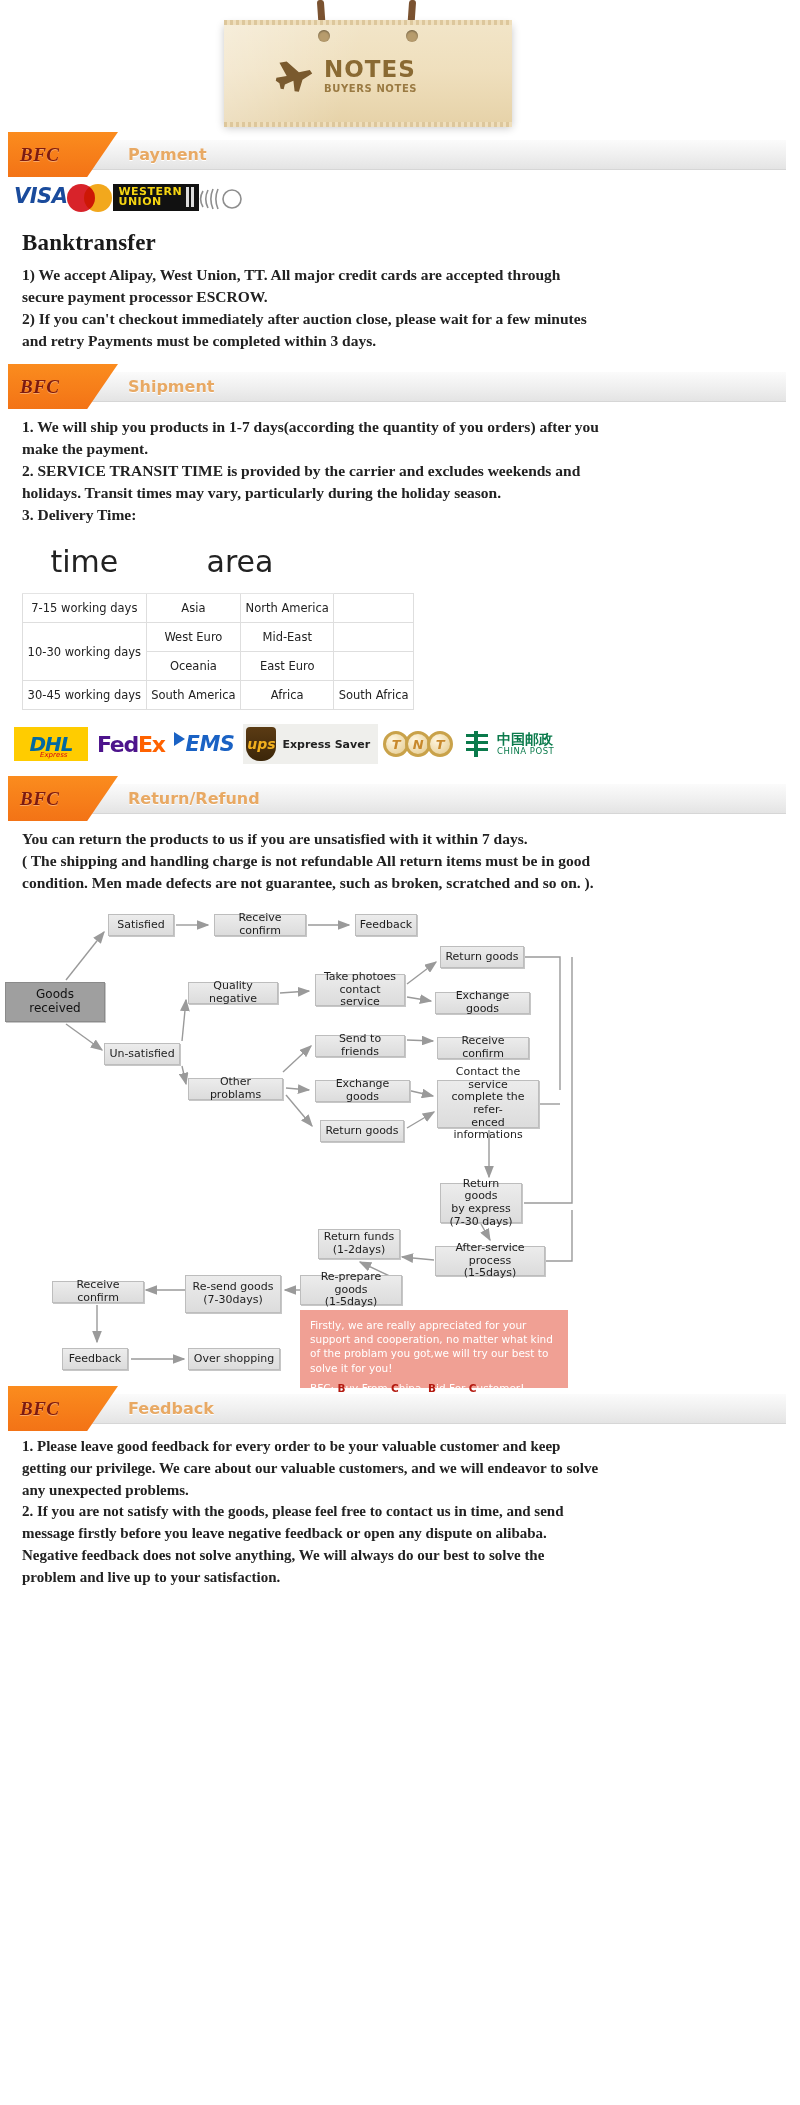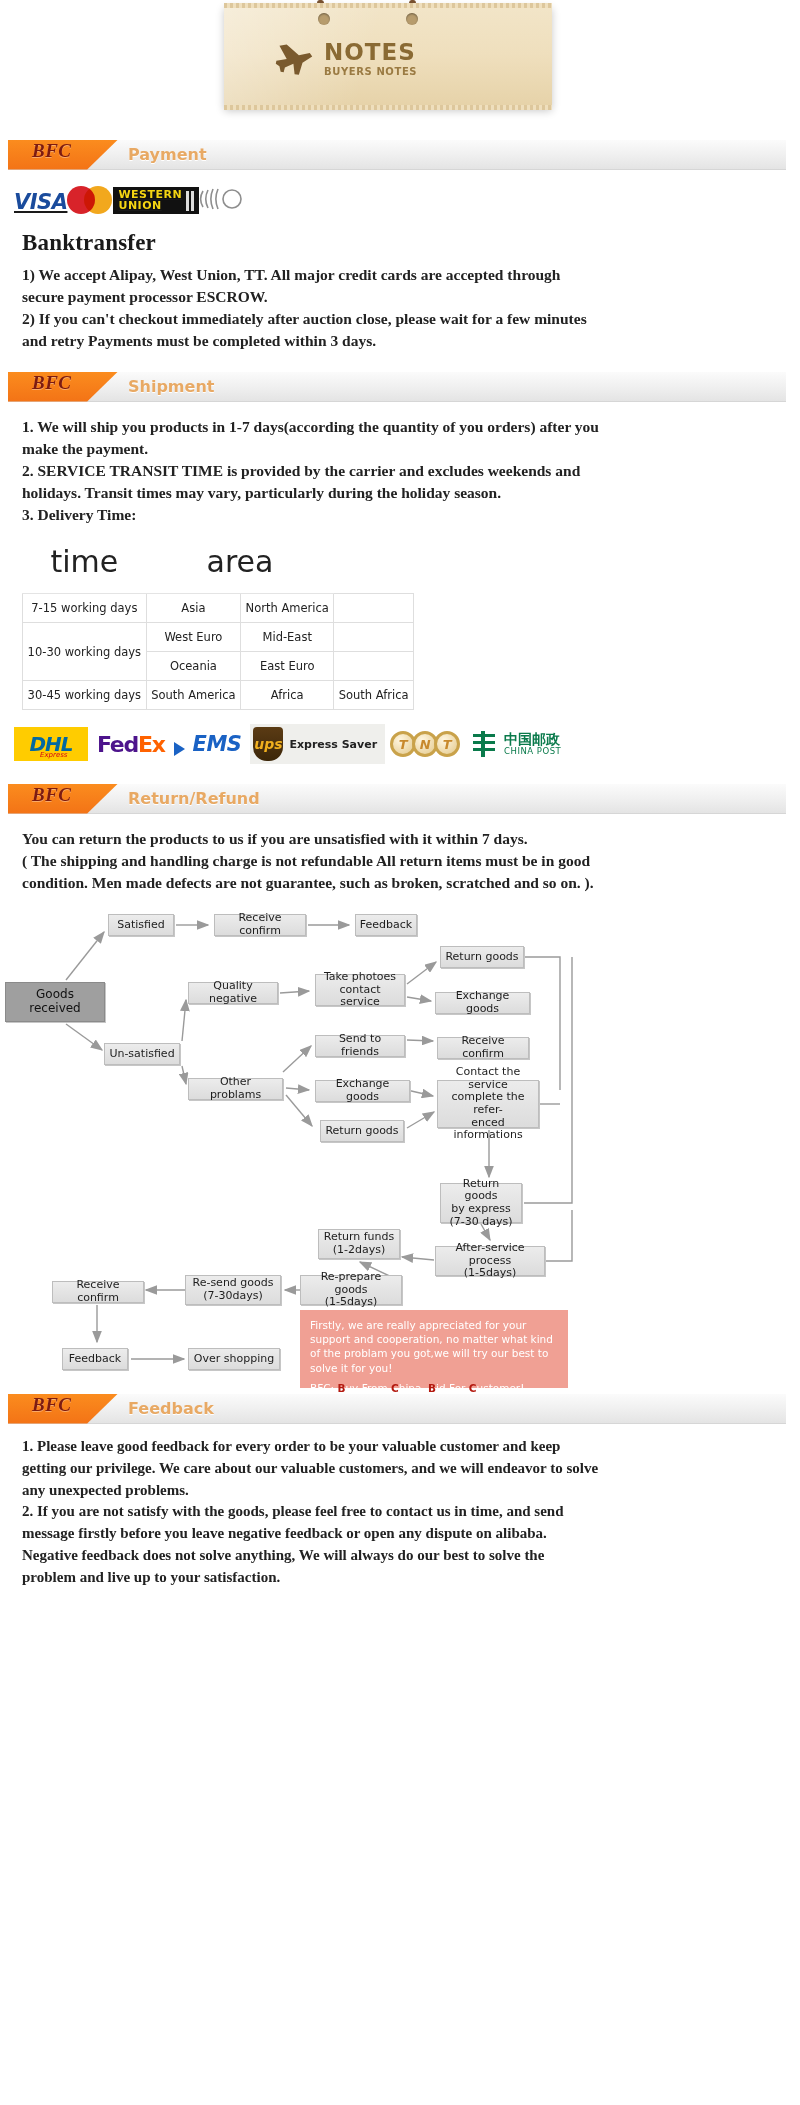--- a/index.html
+++ b/index.html
@@ -14,21 +14,21 @@
   }
   .page { width:800px; height:2105px; position:relative; }
 
   
   .notes-wrap { height:140px; position:relative; }
   .tag-strings { position:absolute; left:296px; top:0; width:140px; height:34px; }
   .string { position:absolute; top:0; width:7px; height:34px; background:#7a5230; border-radius:3px; }
   .string.l { left:22px; transform:rotate(-4deg); }
   .string.r { left:112px; transform:rotate(4deg); }
   .tag-card {
-    position:absolute; left:224px; top:5px; width:328px; height:103px;
+    position:absolute; left:224px; top:22px; width:288px; height:103px;
     background:
       linear-gradient(105deg, rgba(255,255,255,.35) 0%, rgba(255,255,255,0) 45%),
       linear-gradient(180deg,#f2e5c8 0%, #efdfbd 48%, #e6d2a8 100%);
     box-shadow:0 3px 9px rgba(0,0,0,.22);
     border-radius:2px;
   }
   .tag-card:before, .tag-card:after{
     content:""; position:absolute; left:0; right:0; height:5px;
     background:repeating-linear-gradient(90deg,#ddc79c 0 3px, #efdfbd 3px 6px);
   }
@@ -43,43 +43,43 @@
   .notes-sub { font-family:"DejaVu Sans", sans-serif; font-weight:bold; font-size:10px; letter-spacing:.6px; color:#9a7a42; margin-top:3px; }
 
   
   .bfc-bar {
     position:relative; height:30px; margin:0 14px 0 8px;
     background:linear-gradient(180deg,#fbfbfb 0%, #efefef 55%, #e4e4e4 100%);
     border-bottom:1px solid #d6d6d6;
     display:flex; align-items:center;
   }
   .bfc-tab {
-    position:relative; width:110px; height:30px;
+    position:relative; width:110px; height:45px;
     background:linear-gradient(180deg,#fb8c1e 0%, #f37316 100%);
-    display:flex; align-items:flex-start; padding-left:24px;
+    display:flex; align-items:center; padding-left:12px;
     clip-path:polygon(0 0, 100% 0, 72% 100%, 0 100%);
   }
   .bfc-tab span {
     font-family:"Liberation Serif", serif; font-style:italic; font-weight:bold;
     font-size:19px; color:#7d1b10; letter-spacing:.5px;
     text-shadow:0 1px 0 rgba(255,255,255,.35);
   }
   .bfc-title {
     margin-left:10px;
     font-family:"DejaVu Sans", sans-serif; font-weight:bold; font-size:16px;
     color:#e8a964; text-shadow:0 1px 0 #fff;
   }
 
   
   .sec { padding:0 22px; }
   .para { font-size:15.5px; line-height:1.42; font-weight:bold; color:#222; }
   h2.bank { font-size:23px; margin:12px 0 8px 0; font-weight:bold; letter-spacing:.2px; }
 
   
-  .pay-logos { display:flex; align-items:flex-end; padding:14px 22px 4px 14px;text-decoration:underline; }
+  .pay-logos { display:flex; align-items:flex-start; padding:14px 22px 4px 14px; }
   .visa { font-family:"DejaVu Sans", sans-serif; font-style:italic; font-weight:bold; font-size:21px; color:#1a4b9c; letter-spacing:-.5px; }
   .mc { position:relative; width:46px; height:28px; }
   .mc i { position:absolute; top:0; width:28px; height:28px; border-radius:50%; display:block; }
   .mc i.a { left:0; background:#d8232a; }
   .mc i.b { left:17px; background:#f2a81d; mix-blend-mode:multiply; }
   .wu { background:#111; padding:3px 5px; display:flex; align-items:center; gap:4px; }
   .wu-txt { line-height:.95; }
   .wu-txt b { display:block; font-family:"DejaVu Sans", sans-serif; font-size:11px; font-weight:bold; color:#f5d512; letter-spacing:.5px; }
   .wu-bars { display:flex; gap:2px; }
   .wu-bars i { display:block; width:3px; height:20px; background:#ddd; }
@@ -93,21 +93,21 @@
   .dtable td.blank { border:1px solid #dedede; }
 
   
   .carriers { display:flex; align-items:center; gap:9px; padding:14px 0 6px 14px; }
   .lg { display:flex; align-items:center; justify-content:center; }
   .dhl { width:74px; height:34px; background:#fc0; position:relative; display:flex; align-items:center; justify-content:center; }
   .dhl b { font-family:"DejaVu Sans", sans-serif; font-style:italic; font-weight:bold; font-size:20px; color:#0369a1; letter-spacing:-1px; }
   .dhl s { position:absolute; bottom:2px; left:26px; font-size:7px; color:#d40511; text-decoration:none; font-style:italic; font-family:"DejaVu Sans",sans-serif;}
   .fedex { font-family:"DejaVu Sans", sans-serif; font-weight:bold; font-size:22px; letter-spacing:-1.3px; }
   .fedex .a { color:#4d148c; } .fedex .b { color:#ff6200; }
-  .ems { display:flex; align-items:flex-end; gap:8px; }
+  .ems { display:flex; align-items:flex-start; gap:1px; }
   .ems .tri { width:0;height:0;border-left:11px solid #1a62c4;border-top:7px solid transparent;border-bottom:7px solid transparent; }
   .ems b { font-family:"DejaVu Sans", sans-serif; font-style:italic; font-weight:bold; font-size:21px; color:#1a62c4; letter-spacing:-.5px; }
   .ups-wrap { display:flex; align-items:center; gap:6px; background:#efefec; padding:3px 8px 3px 3px; }
   .ups-shield { width:30px; height:34px; background:linear-gradient(180deg,#5b3b14,#3b2609); border-radius:4px 4px 14px 14px; display:flex; align-items:center; justify-content:center; }
   .ups-shield b { font-family:"DejaVu Sans", sans-serif; font-style:italic; font-weight:bold; font-size:14px; color:#f2b01e; }
   .ups-wrap span { font-family:"DejaVu Sans", sans-serif; font-weight:bold; font-size:11px; color:#222; }
   .tnt { display:flex; }
   .tnt i { width:26px; height:26px; border-radius:50%; border:3px solid #c9a24a; background:radial-gradient(circle at 35% 30%, #fff6e0, #e3c98c); display:flex;align-items:center;justify-content:center; font-family:"DejaVu Sans",sans-serif; font-weight:bold; font-size:13px; color:#c8892c; margin-left:-4px; }
   .cpost { display:flex; align-items:center; gap:5px; }
   .cpost-mark { width:30px; height:30px; color:#0a7a4b; }
@@ -361,21 +361,21 @@
       <div class="node" style="left: 315px; top: 180px; width: 95px; height: 22px;">Exchange goods</div>
       <div class="node" style="left: 320px; top: 220px; width: 84px; height: 22px;">Return goods</div>
       <div class="node" style="left: 440px; top: 46px; width: 84px; height: 22px;">Return goods</div>
       <div class="node" style="left: 435px; top: 92px; width: 95px; height: 22px;">Exchange goods</div>
       <div class="node" style="left: 437px; top: 137px; width: 92px; height: 22px;">Receive confirm</div>
       <div class="node" style="left: 437px; top: 180px; width: 102px; height: 48px;">Contact the service<br>complete the refer-<br>enced informations</div>
       <div class="node" style="left: 440px; top: 283px; width: 82px; height: 40px;">Return goods<br>by express<br>(7-30 days)</div>
       <div class="node" style="left: 318px; top: 329px; width: 82px; height: 30px;">Return funds<br>(1-2days)</div>
       <div class="node" style="left: 435px; top: 346px; width: 110px; height: 30px;">After-service process<br>(1-5days)</div>
       <div class="node" style="left: 300px; top: 375px; width: 102px; height: 30px;">Re-prepare goods<br>(1-5days)</div>
-      <div class="node" style="left: 185px; top: 375px; width: 96px; height: 30px;">Re-send goods<br>(7-30days)</div>
+      <div class="node" style="left: 185px; top: 375px; width: 96px; height: 38px;">Re-send goods<br>(7-30days)</div>
       <div class="node" style="left: 52px; top: 381px; width: 92px; height: 22px;">Receive confirm</div>
       <div class="node" style="left: 62px; top: 448px; width: 66px; height: 22px;">Feedback</div>
       <div class="node" style="left: 188px; top: 448px; width: 92px; height: 22px;">Over shopping</div>
     </div>
 
   <div class="bfc-bar" style="margin-top:4px">
     <div class="bfc-tab">
       <span>BFC</span>
     </div>
     <div class="bfc-title">Feedback</div>

